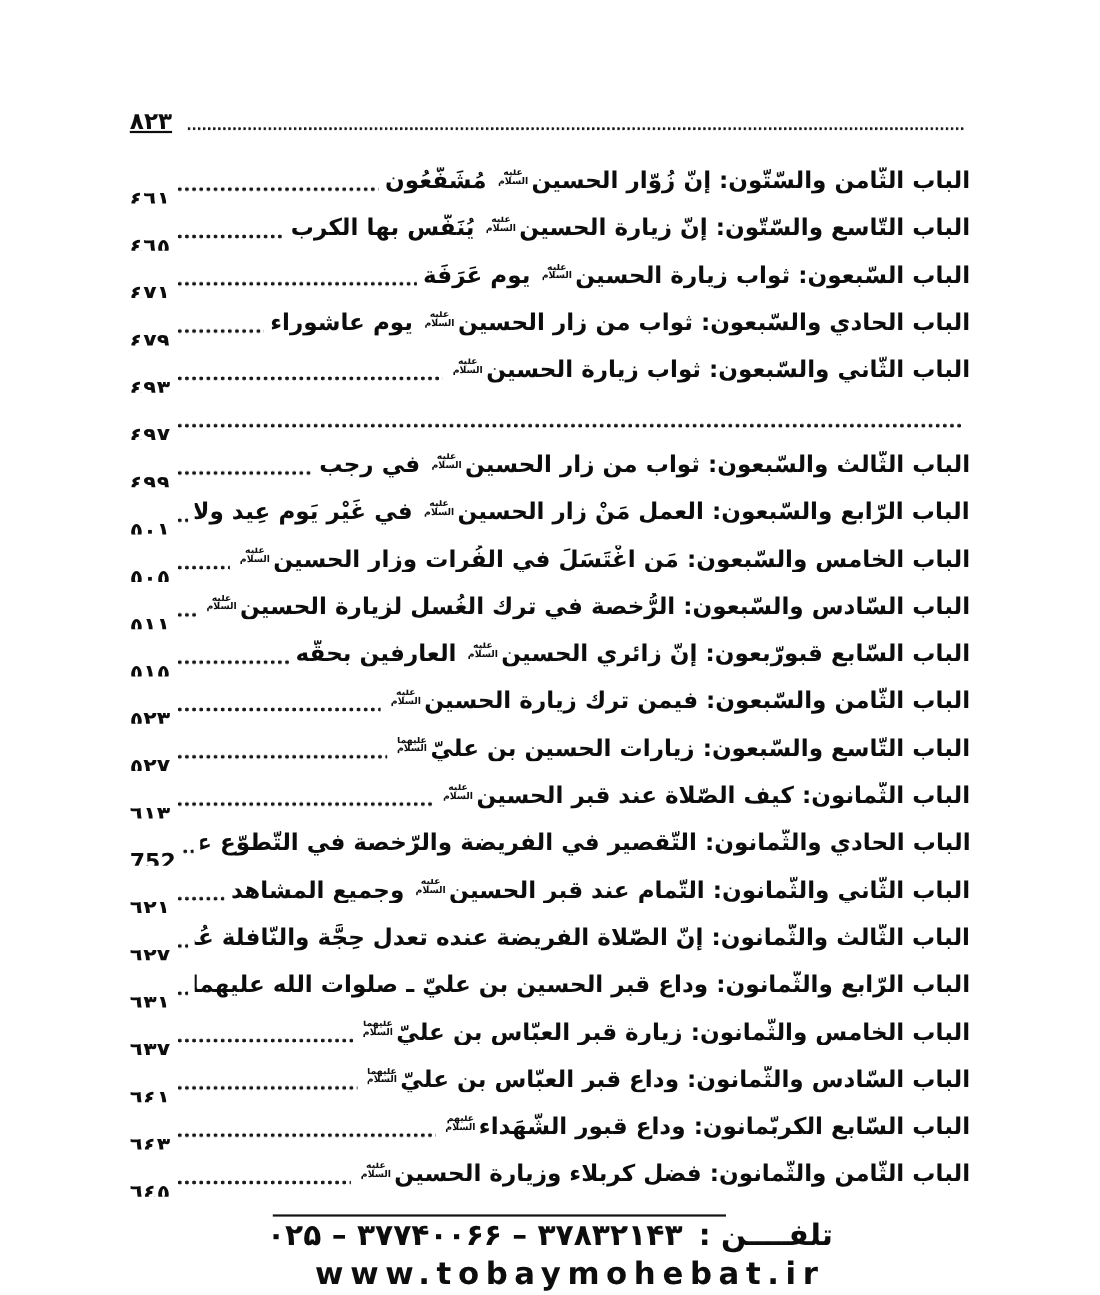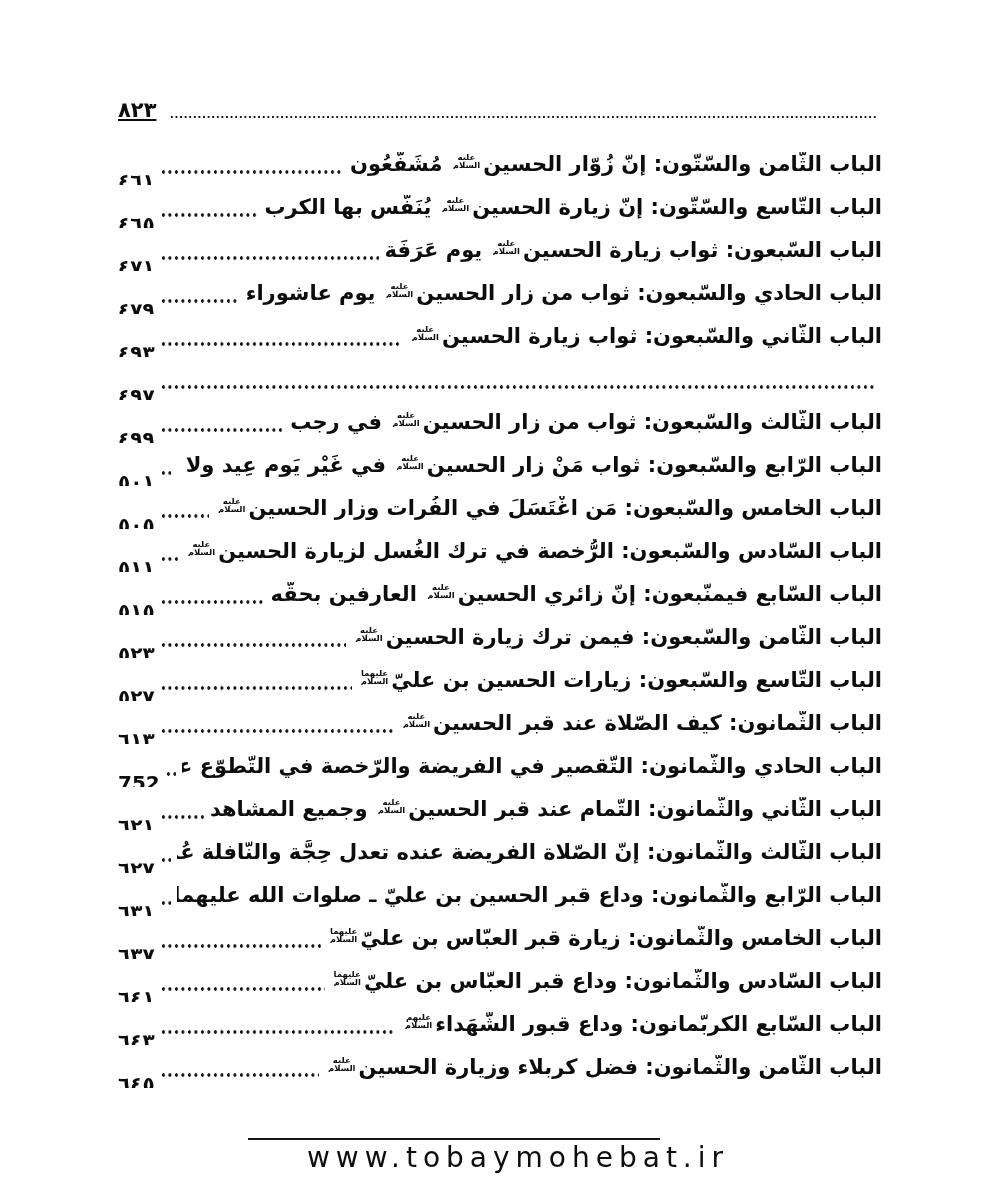--- a/index.html
+++ b/index.html
@@ -60,21 +60,21 @@
     height:0;border-top:2px solid #141414;
     width:412px;margin:0 0 1px 248px;
   }
   .phone-line{
     direction:rtl;text-align:center;
     font-weight:bold;font-size:27px;line-height:34px;
     white-space:nowrap;
   }
   .site-line{
     direction:ltr;text-align:center;
-    font-weight:normal;font-size:28px;line-height:34px;letter-spacing:6px;
+    font-weight:bold;font-size:28px;line-height:34px;letter-spacing:6px;
     white-space:nowrap;padding-bottom:2px;margin-left:36px;
   }
 </style>
 </head>
 <body>
 
 <div class="page">
 
   <div class="hdr-row">
     <span class="leader dense"></span>
@@ -135,21 +135,21 @@
   <li class="toc-row">
     <span class="toc-title"><span class="lbl">الباب الثّالث والسّبعون: </span><span>ثواب من زار الحسين</span><span class="seal">
             <span class="s1">عليه</span>
             <span class="s2">السلام</span>
           </span><span> في رجب</span></span>
     <span class="leader"></span>
     <span class="toc-page">٤٩٩</span>
   </li>
 
   <li class="toc-row">
-    <span class="toc-title"><span class="lbl">الباب الرّابع والسّبعون: </span><span>ثواب مَنْ زار الحسين</span><span class="seal">
+    <span class="toc-title"><span class="lbl">الباب الرّابع والسّبعون: </span><span>العمل مَنْ زار الحسين</span><span class="seal">
             <span class="s1">عليه</span>
             <span class="s2">السلام</span>
           </span><span> في غَيْرِ يَوم عِيد ولا عَرَفَة</span></span>
     <span class="leader"></span>
     <span class="toc-page">٥٠١</span>
   </li>
 
   <li class="toc-row">
     <span class="toc-title"><span class="lbl">الباب الخامس والسّبعون: </span><span>مَنِ اغْتَسَلَ في الفُرات وزار الحسين</span><span class="seal">
             <span class="s1">عليه</span>
@@ -162,21 +162,21 @@
   <li class="toc-row">
     <span class="toc-title"><span class="lbl">الباب السّادس والسّبعون: </span><span>الرُّخصة في ترك الغُسل لزيارة الحسين</span><span class="seal">
             <span class="s1">عليه</span>
             <span class="s2">السلام</span>
           </span></span>
     <span class="leader"></span>
     <span class="toc-page">٥١١</span>
   </li>
 
   <li class="toc-row">
-    <span class="toc-title"><span class="lbl">الباب السّابع فيمنّبعون: </span><span>إنّ زائري الحسين</span><span class="seal">
+    <span class="toc-title"><span class="lbl">الباب السّابع قبورّبعون: </span><span>إنّ زائري الحسين</span><span class="seal">
             <span class="s1">عليه</span>
             <span class="s2">السلام</span>
           </span><span> العارفين بحقّه</span></span>
     <span class="leader"></span>
     <span class="toc-page">٥١٥</span>
   </li>
 
   <li class="toc-row">
     <span class="toc-title"><span class="lbl">الباب الثّامن والسّبعون: </span><span>فيمن ترك زيارة الحسين</span><span class="seal">
             <span class="s1">عليه</span>
@@ -265,14 +265,18 @@
           </span></span>
     <span class="leader"></span>
     <span class="toc-page">٦٤٥</span>
   </li>
 </ul>
 
 </div>
 
 <div class="footer">
   <div class="footer-rule"></div>
+  <div class="phone-line">
+    <span>تلفــــن :</span> 
+    <span>۳۷۸۳۲۱۴۳ – ۳۷۷۴۰۰۶۶ – ۰۲۵</span>
+  </div>
   <div class="site-line">www.tobaymohebat.ir</div>
 </div>
 
 </body></html>

